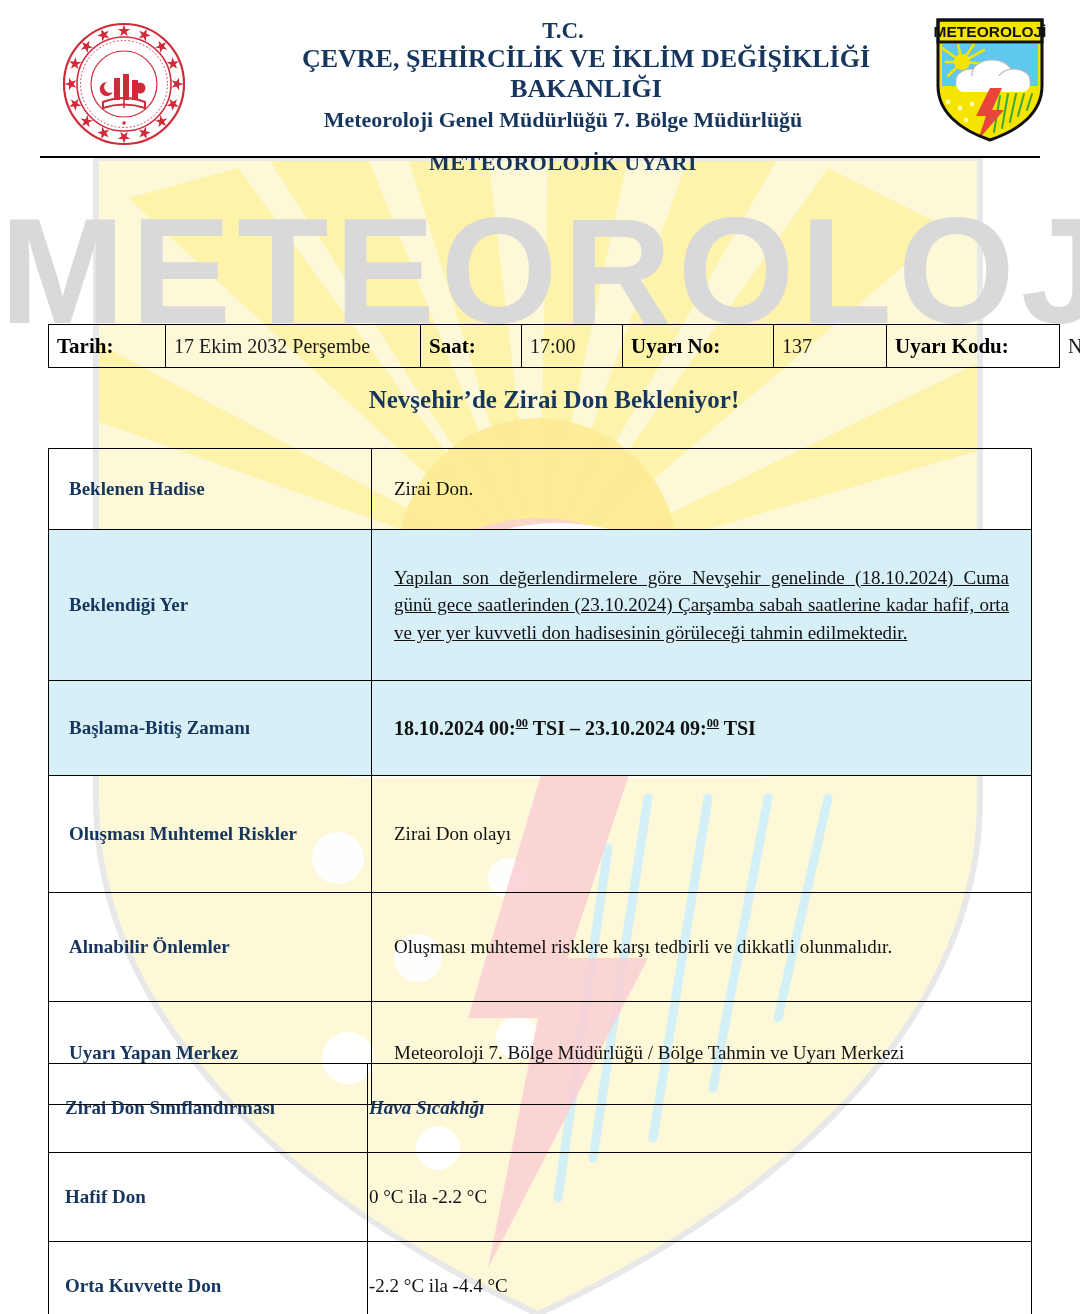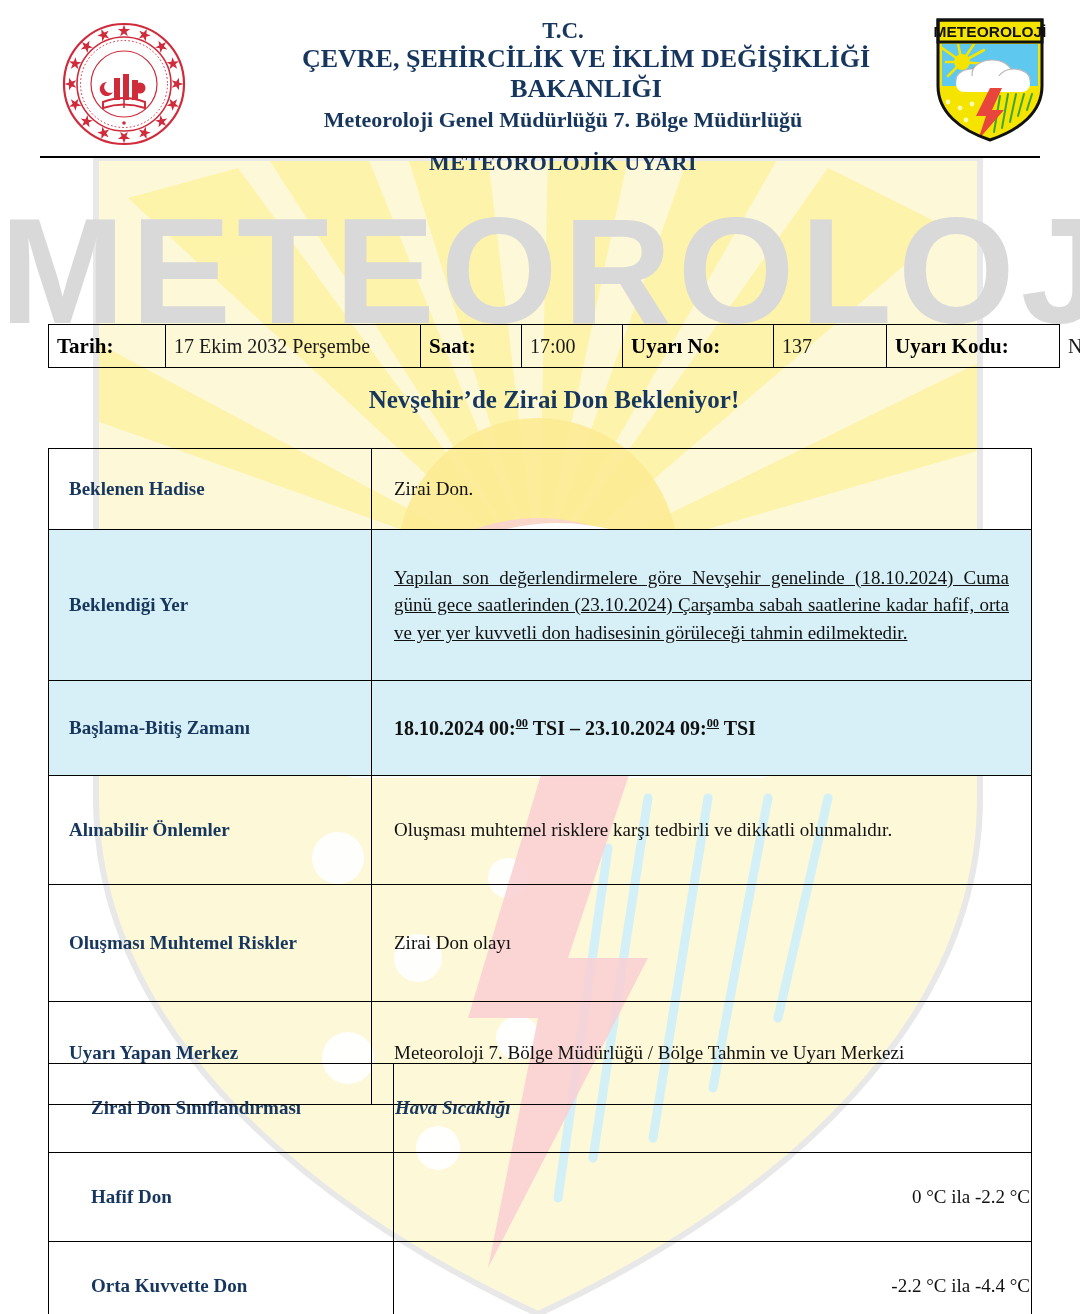--- a/index.html
+++ b/index.html
@@ -184,34 +184,34 @@
 
   
   #class-table {
     position: absolute;
     left: 48px;
     top: 905px;
     width: 984px;
   }
   #class-table td.k {
     width: 302px;
-    padding: 10px 0 10px 42px;
+    padding: 10px 0 10px 16px;
     font-size: 19px;
     font-weight: 700;
     color: #17365d;
   }
   #class-table td.hdr {
     text-align: left;
     font-size: 19px;
     font-weight: 700;
     color: #17365d;
     font-style: italic;
   }
   #class-table td.v {
-    text-align: right;
+    text-align: left;
     font-size: 19px;
     color: #111;
   }
 </style>
 </head>
 <body>
 
 <div id="watermark-layer">
   <div class="wm-shield-wrap">
     <svg viewBox="0 0 900 1156" width="900" height="1156" preserveAspectRatio="none">
@@ -406,26 +406,26 @@
     </tr>
     <tr class="highlight">
       <td class="k" style="height:130px">Beklendiği Yer</td>
       <td class="v justify">Yapılan son değerlendirmelere göre Nevşehir genelinde (18.10.2024) Cuma günü gece saatlerinden (23.10.2024) Çarşamba sabah saatlerine kadar hafif, orta ve yer yer kuvvetli  don hadisesinin görüleceği tahmin edilmektedir.</td>
     </tr>
     <tr class="highlight">
       <td class="k" style="height:74px">Başlama-Bitiş Zamanı</td>
       <td class="v bold"><span>18.10.2024 00:</span><span class="sup00">00</span><span> TSI – </span><span>23.10.2024 09:</span><span class="sup00">00</span><span> TSI</span></td>
     </tr>
     <tr>
+      <td class="k" style="height:96px">Oluşması Muhtemel Riskler</td>
+      <td class="v">Zirai Don olayı</td>
+    </tr>
+    <tr>
       <td class="k" style="height:88px">Alınabilir Önlemler</td>
       <td class="v">Oluşması muhtemel risklere karşı tedbirli ve dikkatli olunmalıdır.</td>
-    </tr>
-    <tr>
-      <td class="k" style="height:96px">Oluşması Muhtemel Riskler</td>
-      <td class="v">Zirai Don olayı</td>
     </tr>
     <tr>
       <td class="k" style="height:82px">Uyarı Yapan Merkez</td>
       <td class="v">Meteoroloji 7. Bölge Müdürlüğü  /  Bölge Tahmin ve Uyarı Merkezi</td>
     </tr>
   </tbody>
     </table>
 
   <table id="class-table" class="doc-table">
     <tbody>

